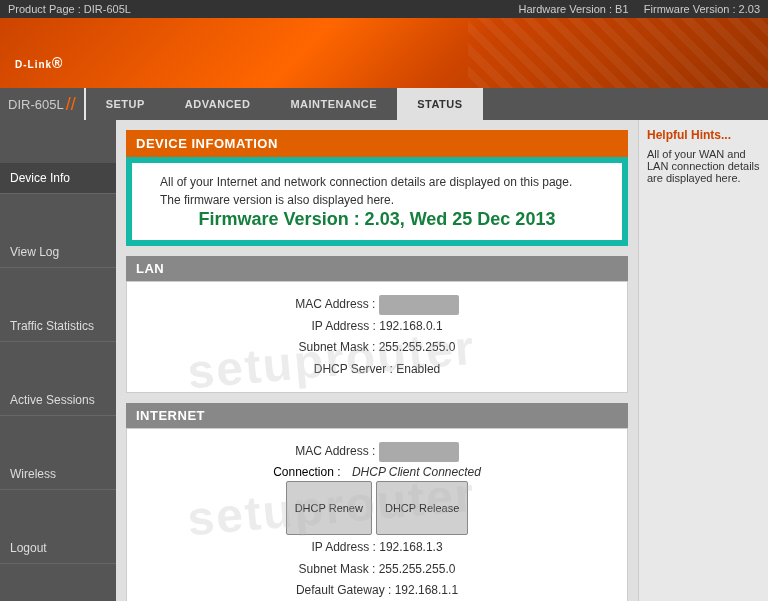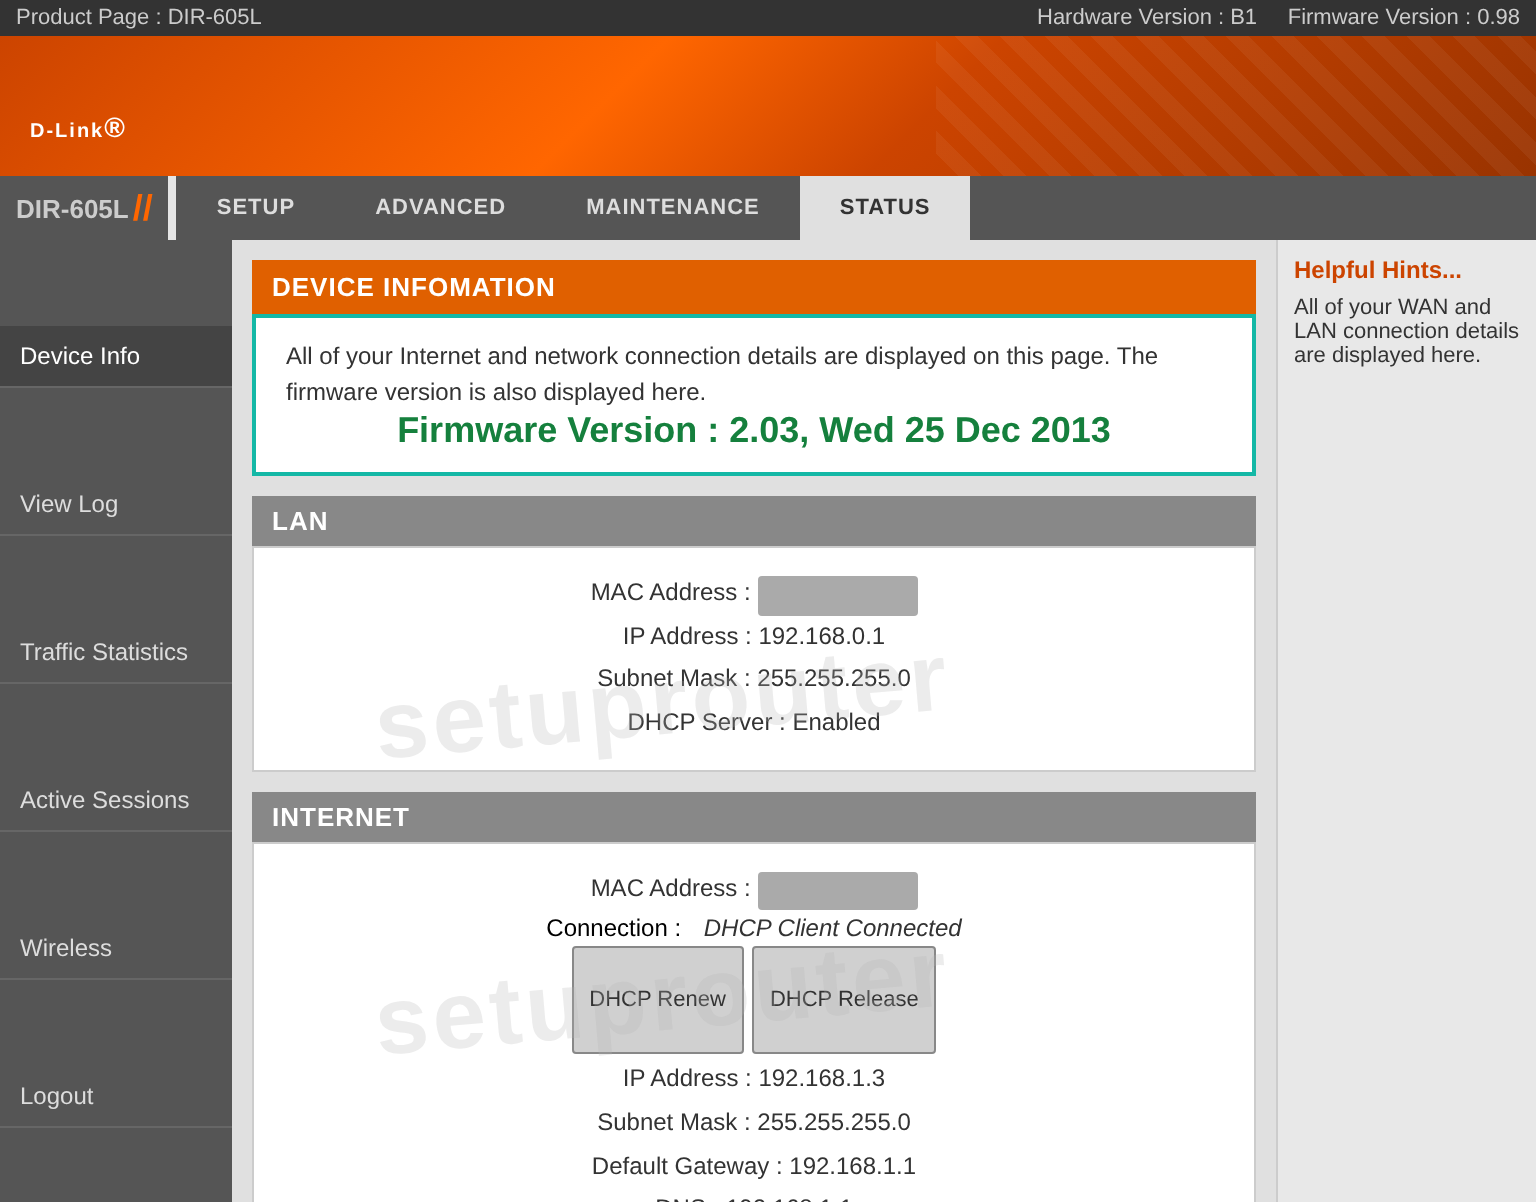--- a/index.html
+++ b/index.html
@@ -58,25 +58,25 @@
       letter-spacing: 0.5px;
     }
     .nav-tab.active {
       background: #e0e0e0;
       color: #333;
     }
     .model-badge {
       background: #555;
       color: #ccc;
       font-size: 13px;
-      font-weight: bold;
+      font-weight: normal;
       padding: 0 8px;
       display: flex;
       align-items: center;
-      border-right: 4px solid #e5e5e5;
+      border-right: 2px solid #e5e5e5;
     }
     .model-slashes { color: #ff6600; font-size: 18px; margin-left: 2px; }
 
     
     .main-layout {
       display: flex;
       background: #e0e0e0;
       min-height: 480px;
     }
 
@@ -120,22 +120,22 @@
       font-size: 13px;
       font-weight: bold;
       padding: 5px 10px;
       margin-top: 10px;
       letter-spacing: 0.5px;
     }
 
     
     .info-box {
       background: white;
-      border: 2px solid #14b8a6;
-      padding: 10px 15px;
+      border: 6px solid #14b8a6;
+      padding: 10px 28px;
       margin-bottom: 0;
     }
     .info-box p { color: #333; font-size: 12px; line-height: 1.5; }
     .firmware-text {
       text-align: center;
       font-size: 18px;
       font-weight: bold;
       color: #15803d;
     }
 
@@ -217,21 +217,21 @@
     }
   </style>
 </head>
 <body>
 
 <div class="top-bar">
   <span>Product Page : DIR-605L</span>
   <span>
     <span>Hardware Version : B1</span>
     &nbsp;&nbsp;&nbsp;
-    <span>Firmware Version : 0.98</span>
+    <span>Firmware Version : 2.03</span>
   </span>
 </div>
 
 <div class="header">
   <div class="logo">
     <span>D-Link</span><sup style="font-size:14px;">®</sup>
   </div>
 </div>
 
 <div style="display:flex; background:#555; align-items:stretch; height:32px;">

